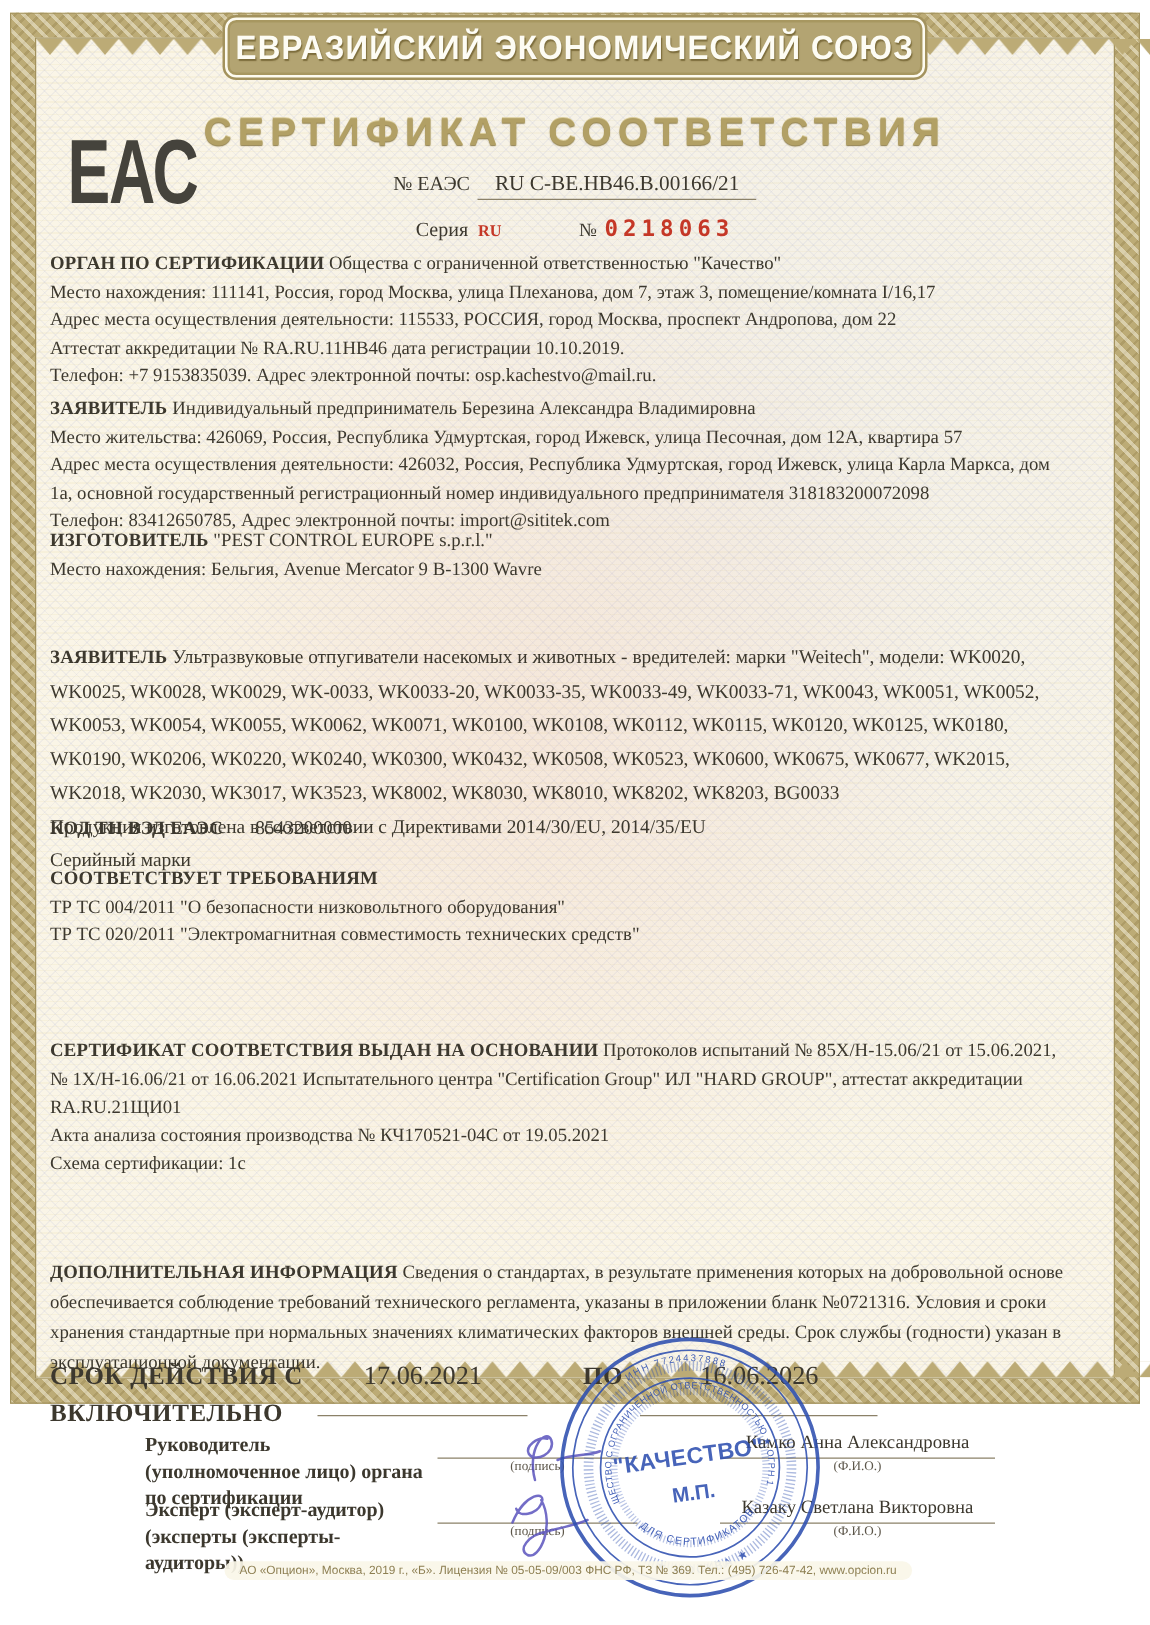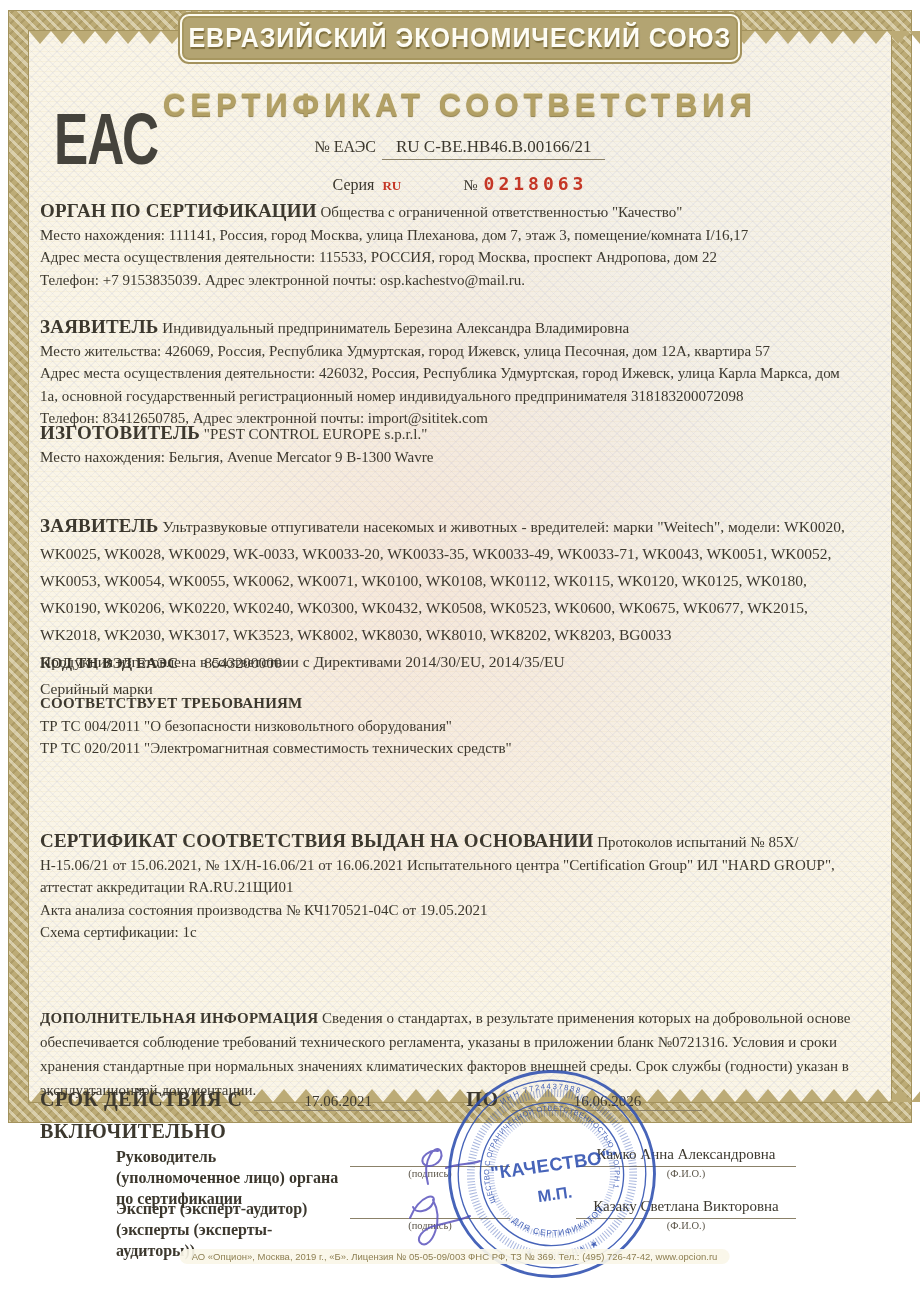--- a/index.html
+++ b/index.html
@@ -44,29 +44,29 @@
   .numline .lbl{margin-right:6px;}
   .numline .val{display:inline-block;font-size:17px;padding:0 14px 2px 14px;border-bottom:1px solid #8b8168;}
   .seriesline{position:absolute;top:163px;left:0;right:0;text-align:center;z-index:3;font-size:16px;}
   .seriesline .red{color:#c53726;}
   .seriesline .ru{font-size:13px;font-weight:bold;margin-left:8px;}
   .seriesline .no{margin-left:62px;font-size:15px;}
   .seriesline .digits{font-family:"DejaVu Sans Mono","Liberation Mono",monospace;
         font-size:18px;letter-spacing:4px;margin-left:6px;font-weight:bold;}
   
   .block{position:absolute;left:32px;width:818px;z-index:3;font-size:15px;line-height:22.5px;}
-  .block b.h{font-size:19px;letter-spacing:0.2px;}
+  .block b.h{font-size:15px;letter-spacing:0.2px;}
   .block b.h2{font-size:15px;letter-spacing:0.2px;}
   .prod{line-height:27px;font-size:15.5px;}
   .tnv .v{margin-left:22px;font-size:15.5px;}
   
   .validity{position:absolute;left:32px;top:1078px;width:820px;z-index:3;}
   .validity .big{font-size:20px;font-weight:bold;letter-spacing:0.5px;margin-top:46px;}
   .dateslot{display:inline-block;text-align:center;border-bottom:1px solid #8b8168;
-        font-size:15px;vertical-align:baseline;padding-bottom:0;}
+        font-size:21px;vertical-align:baseline;padding-bottom:19px;}
   .d1{width:168px;margin-left:8px;}
   .po{margin-left:40px;}
   .d2{width:190px;margin-left:10px;}
   .incl{position:absolute;left:32px;top:1110px;font-size:20px;font-weight:bold;z-index:3;letter-spacing:0.5px;}
   .sigrow{position:absolute;left:108px;width:690px;display:flex;z-index:3;}
   .sigrow .lab{width:228px;font-size:16px;font-weight:bold;line-height:21px;}
   .sigrow .signcol{width:160px;margin-left:6px;text-align:center;}
   .sigrow .namecol{width:220px;margin-left:66px;text-align:center;}
   .line{border-bottom:1px solid #8b8168;height:20px;}
   .cap{font-size:10.5px;color:#5c564a;padding-top:1px;}
@@ -115,20 +115,21 @@
     </div>
     <div class="seriesline">
       <span>Серия</span><span class="red ru">RU</span><span class="no">№</span><span class="red digits">0218063</span>
     </div>
 
     <div class="block" style="top:190px;">
       <b class="h">ОРГАН ПО СЕРТИФИКАЦИИ</b>
       <span>Общества с ограниченной ответственностью "Качество"</span>
       <div>Место нахождения: 111141, Россия, город Москва, улица Плеханова, дом 7, этаж 3, помещение/комната I/16,17</div>
       <div>Адрес места осуществления деятельности: 115533, РОССИЯ, город Москва, проспект Андропова, дом 22</div>
+      <div>Аттестат аккредитации № RA.RU.11НВ46 дата регистрации 10.10.2019.</div>
       <div>Телефон: +7 9153835039. Адрес электронной почты: osp.kachestvo@mail.ru.</div>
     </div>
 
     <div class="block" style="top:306px;">
       <b class="h">ЗАЯВИТЕЛЬ</b>
       <span>Индивидуальный предприниматель Березина Александра Владимировна</span>
       <div>Место жительства: 426069, Россия, Республика Удмуртская, город Ижевск, улица Песочная, дом 12А, квартира 57</div>
       <div>Адрес места осуществления деятельности: 426032, Россия, Республика Удмуртская, город Ижевск, улица Карла Маркса, дом 1а, основной государственный регистрационный номер индивидуального предпринимателя 318183200072098</div>
       <div>Телефон: 83412650785, Адрес электронной почты: import@sititek.com</div>
     </div>

